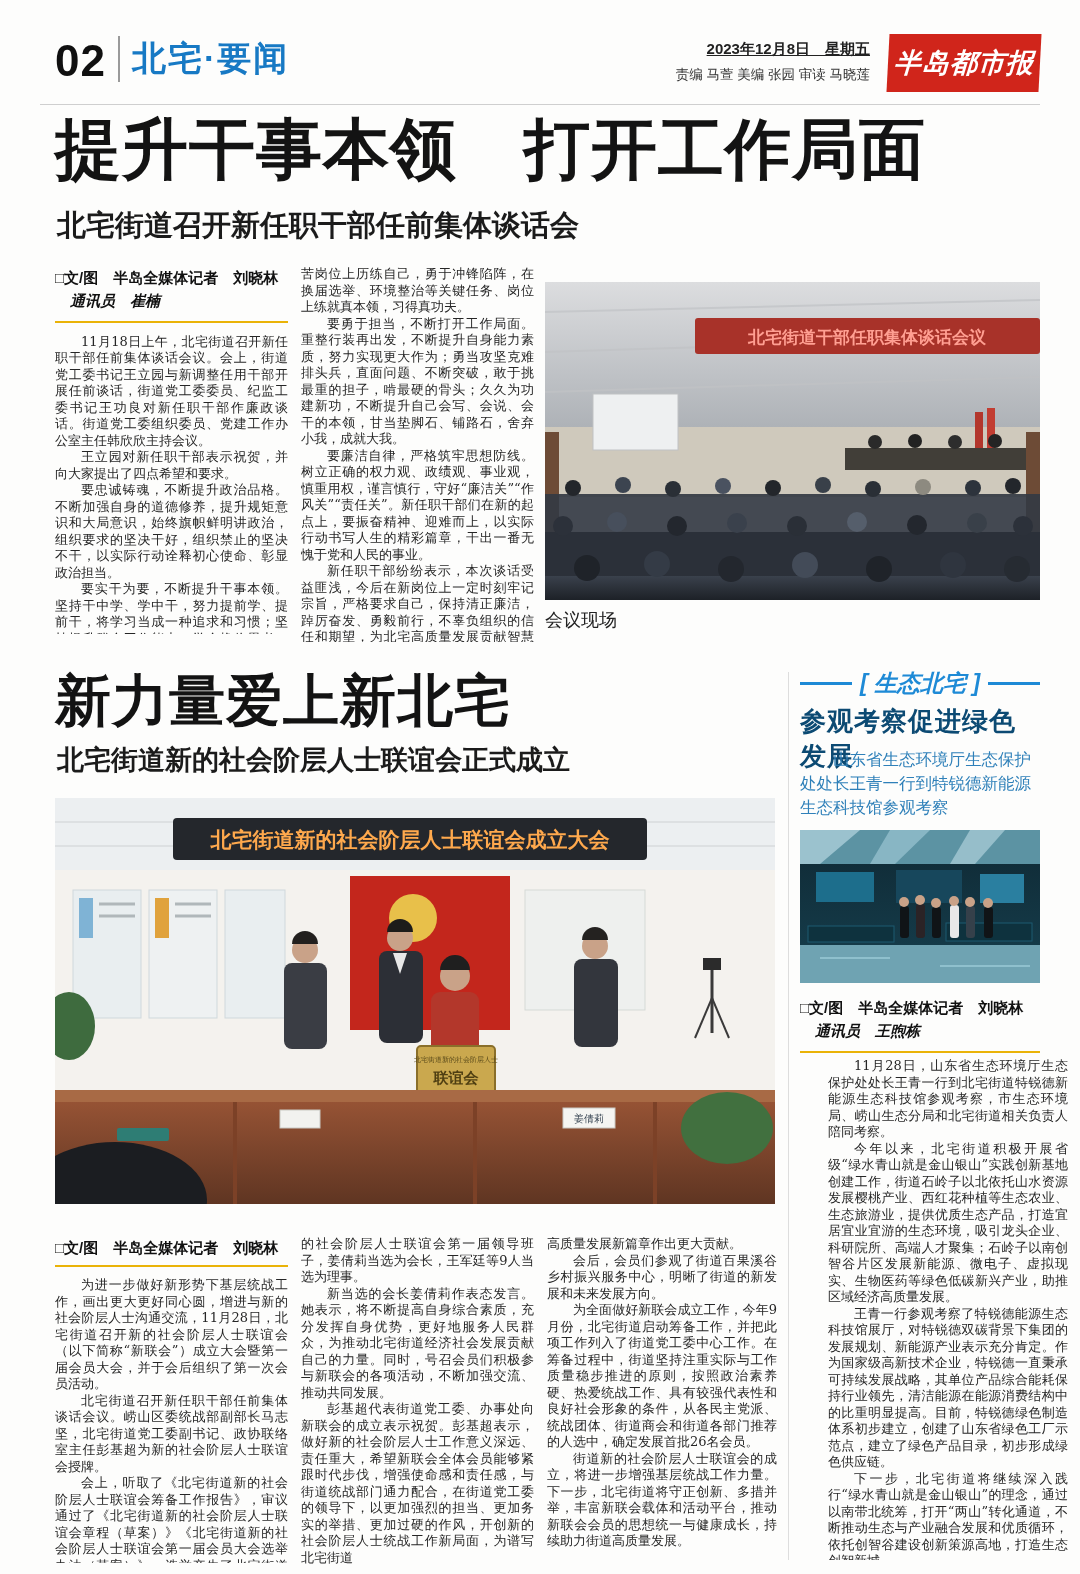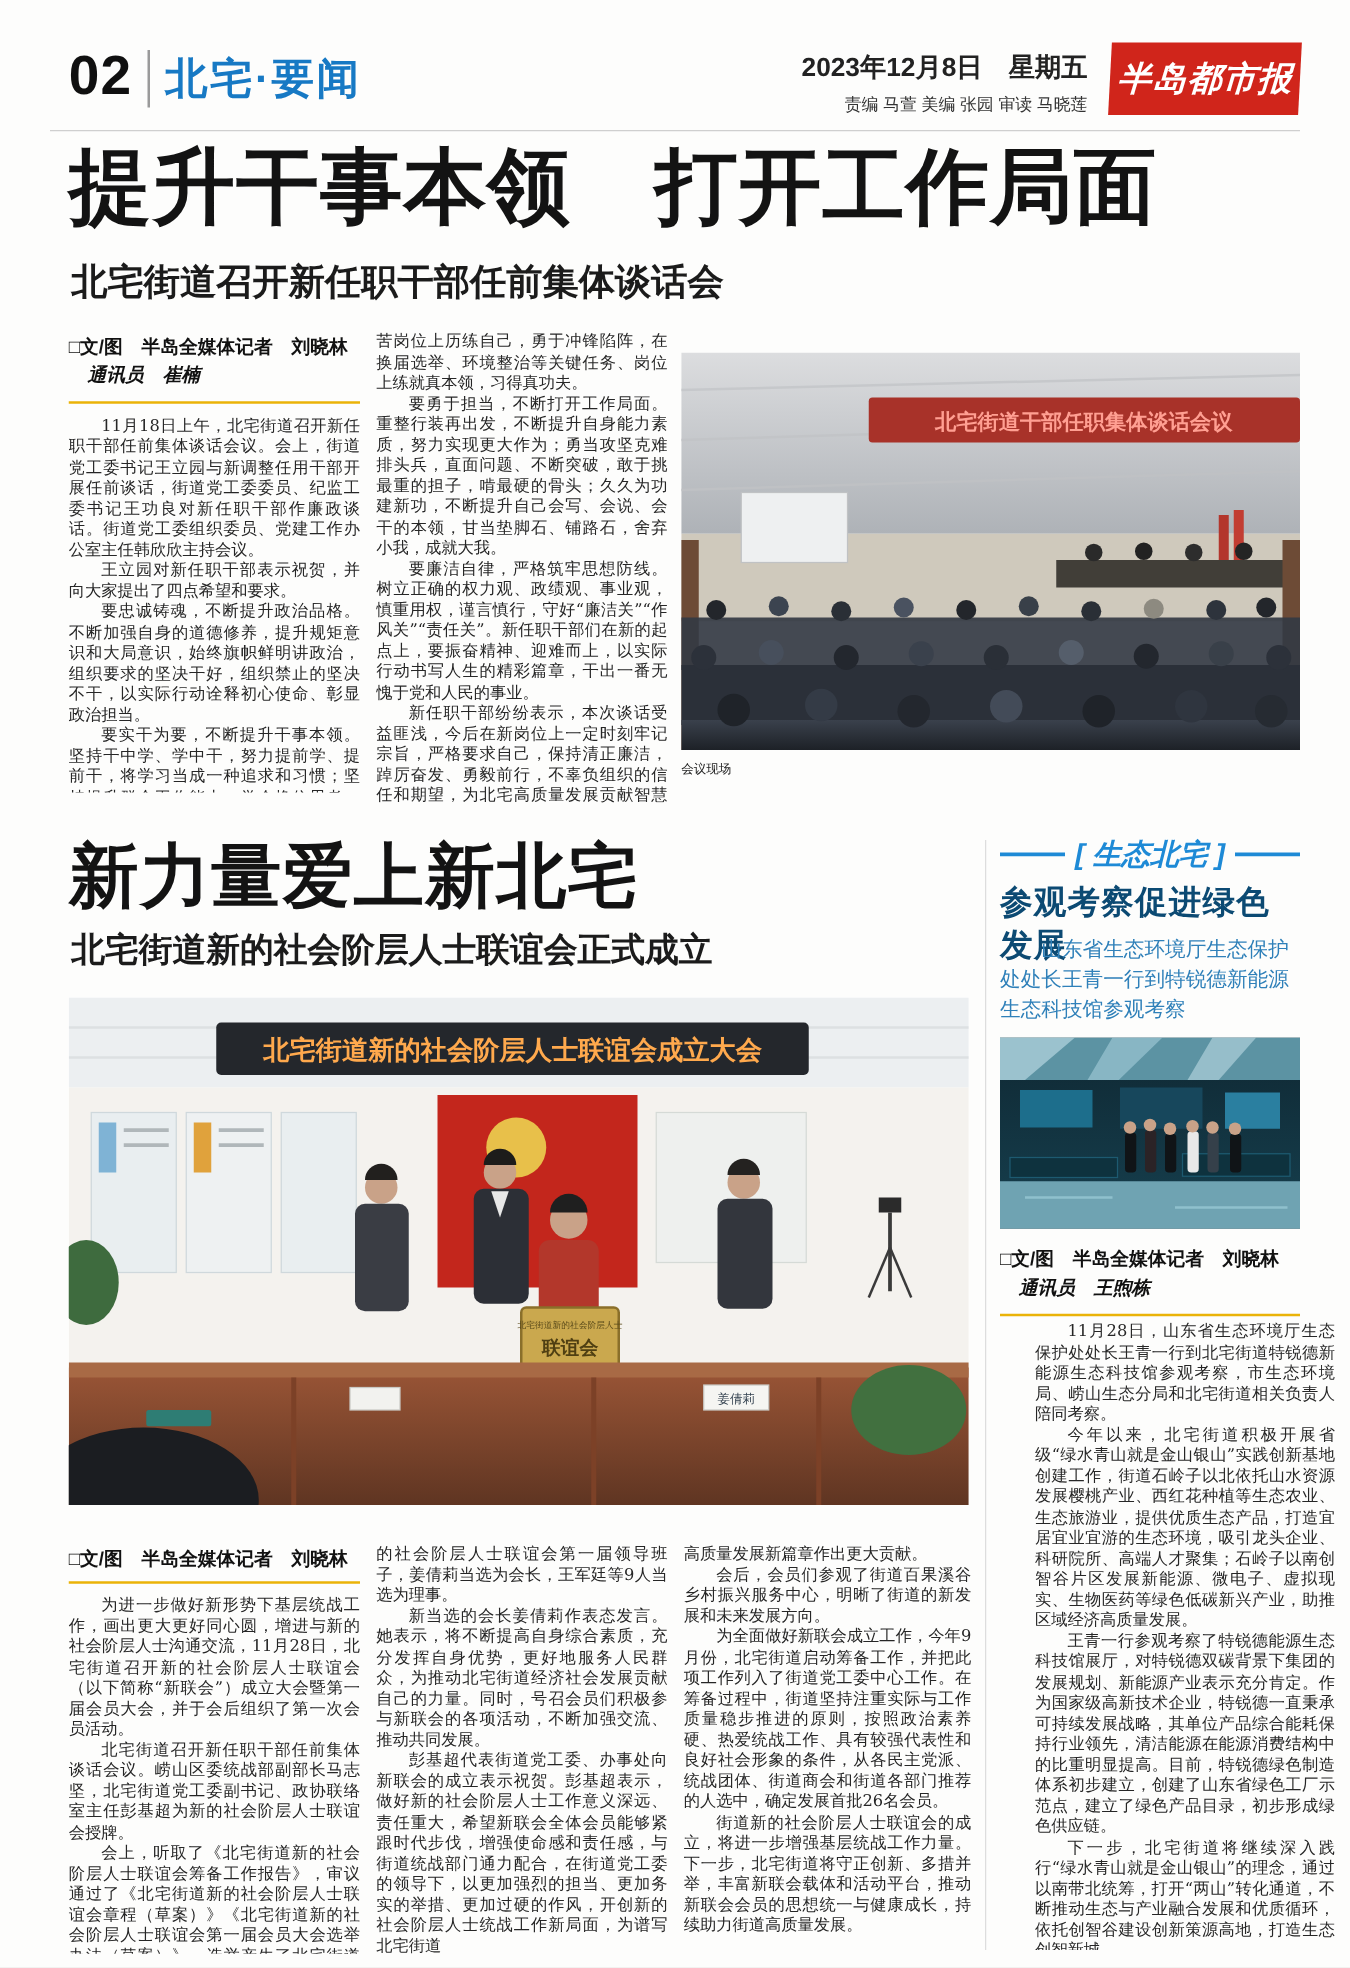--- a/index.html
+++ b/index.html
@@ -5,26 +5,26 @@
   * { margin:0; padding:0; box-sizing:border-box; }
   html,body { background:#e9e9e7; }
   .page {
     position:relative; width:1080px; height:1574px; margin:0 auto;
     background:#fdfdfc; overflow:hidden; color:#222;
     font-family:"DejaVu Serif","Liberation Serif",serif;
   }
   .sans { font-family:"Liberation Sans","DejaVu Sans",sans-serif; }
 
   
-  .hdr-left { position:absolute; top:36px; left:55px; display:flex; align-items:flex-end; gap:12px; }
+  .hdr-left { position:absolute; top:36px; left:55px; display:flex; align-items:flex-start; gap:12px; }
   .pageno { font-size:44px; font-weight:900; color:#101010; letter-spacing:1px; }
   .hdr-vline { width:2px; height:46px; background:#9a9a9a; }
   .section-name { font-size:34px; font-weight:900; color:#1779c4; letter-spacing:2px; }
   .hdr-right { position:absolute; top:40px; right:210px; text-align:right; }
-  .hdr-date { font-size:21px; font-weight:700; color:#222; }
+  .hdr-date { font-size:15px; font-weight:700; color:#222;text-decoration:underline; }
   .hdr-editors { font-size:13.5px; color:#333; margin-top:7px; }
   .masthead { position:absolute; top:34px; right:40px; width:152px; height:58px;
     background:#d0251b; color:#fff; display:flex; align-items:center; justify-content:center;
     font-size:27px; font-weight:700; font-style:italic; letter-spacing:1px;
     transform:skewX(-3deg); }
   .hdr-rule { position:absolute; top:104px; left:40px; width:1000px; height:1px; background:#cfcfcf; }
 
   
   .a1-headline { position:absolute; top:112px; left:55px; width:985px;
     font-size:66px; line-height:1.15; font-weight:900; color:#131313; letter-spacing:1px; white-space:nowrap; }
@@ -37,21 +37,21 @@
 
   .body-col { font-size:13px; line-height:16.5px; color:#262626; text-align:justify; overflow:hidden; }
   .body-col p { text-indent:2em; margin:0; }
   .body-col p.cont { text-indent:0; }
 
   .a1-col1 { position:absolute; left:55px;  top:266px; width:233px; height:376px; }
   .a1-col2 { position:absolute; left:301px; top:266px; width:233px; height:376px; }
   .a1-col1 .body-col { height:300px; }
 
   .photo1 { position:absolute; left:545px; top:282px; width:495px; height:318px; }
-  .caption1 { position:absolute; left:545px; top:608px; font-size:10px; color:#222; }
+  .caption1 { position:absolute; left:545px; top:608px; font-size:18px; color:#222; }
 
   
   .a2-headline { position:absolute; top:664px; left:55px; font-size:56px; font-weight:900;
     color:#131313; letter-spacing:1px; white-space:nowrap; }
   .a2-subhead { position:absolute; top:742px; left:57px; font-size:27px; font-weight:700; color:#1b1b1b; }
   .photo2 { position:absolute; left:55px; top:798px; width:720px; height:406px; }
 
   .a2-col1 { position:absolute; left:55px;  top:1236px; width:233px; height:334px; }
   .a2-col2 { position:absolute; left:301px; top:1236px; width:233px; height:334px; }
   .a2-col3 { position:absolute; left:547px; top:1236px; width:230px; height:334px; }

